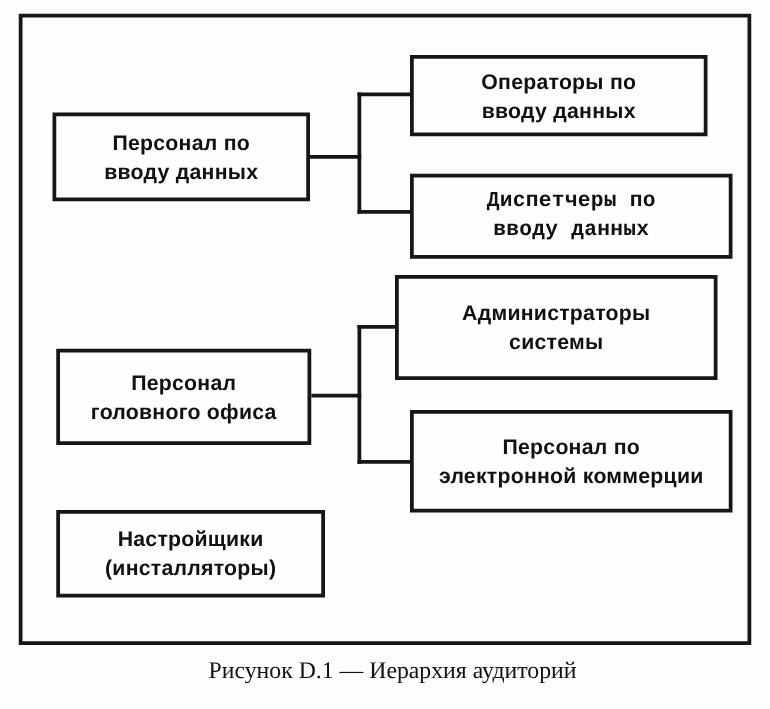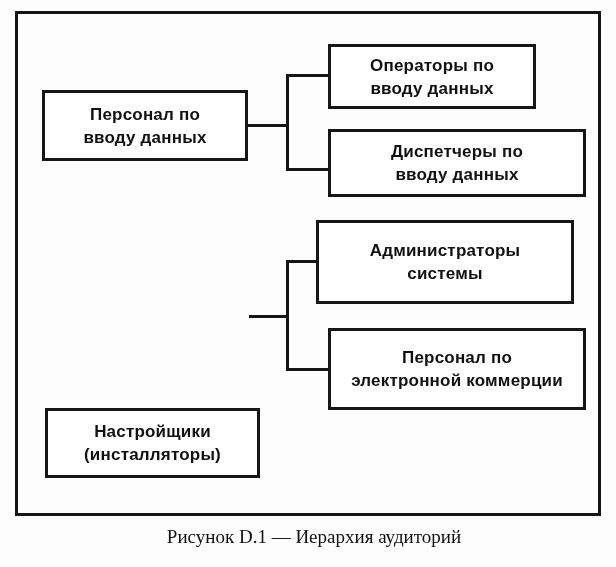--- a/index.html
+++ b/index.html
@@ -39,22 +39,22 @@
     line-height: 23px;
     color: #111111;
     white-space: pre-line;
     letter-spacing: 0.2px;
   }
   
   .n-l1 { left: 42px;  top: 90px;  width: 206px; height: 71px; }
   .n-l2 { left: 45px;  top: 279px; width: 204px; height: 77px; }
   .n-l3 { left: 45px;  top: 408px; width: 215px; height: 70px; }
   
-  .n-r1 { left: 328px; top: 44px;  width: 208px; height: 65px; }
-  .n-r2 { left: 328px; top: 129px; width: 258px; height: 68px; }
+  .n-r1 { left: 328px; top: 44px;  width: 238px; height: 65px; }
+  .n-r2 { left: 328px; top: 139px; width: 258px; height: 68px; font-family: Liberation Mono, monospace; }
   .n-r3 { left: 316px; top: 220px; width: 258px; height: 84px; }
   .n-r4 { left: 328px; top: 328px; width: 258px; height: 82px; }
   
   .line {
     position: absolute;
     background: #161616;
   }
   .c1-stub    { left: 248px; top: 124px; width: 41px; height: 3px; }
   .c1-vert    { left: 286px; top: 74px;  width: 3px;  height: 97px; }
   .c1-top     { left: 286px; top: 74px;  width: 42px; height: 3px; }
@@ -94,20 +94,22 @@
 
   <div class="node n-l1">Персонал по
 вводу данных</div>
 
   <div class="node n-r1">Операторы по
 вводу данных</div>
 
   <div class="node n-r2">Диспетчеры по
 вводу данных</div>
 
+  <div class="node n-l2">Персонал
+головного офиса</div>
 
   <div class="node n-r3">Администраторы
 системы</div>
 
   <div class="node n-r4">Персонал по
 электронной коммерции</div>
 
   <div class="node n-l3">Настройщики
 (инсталляторы)</div>
 

